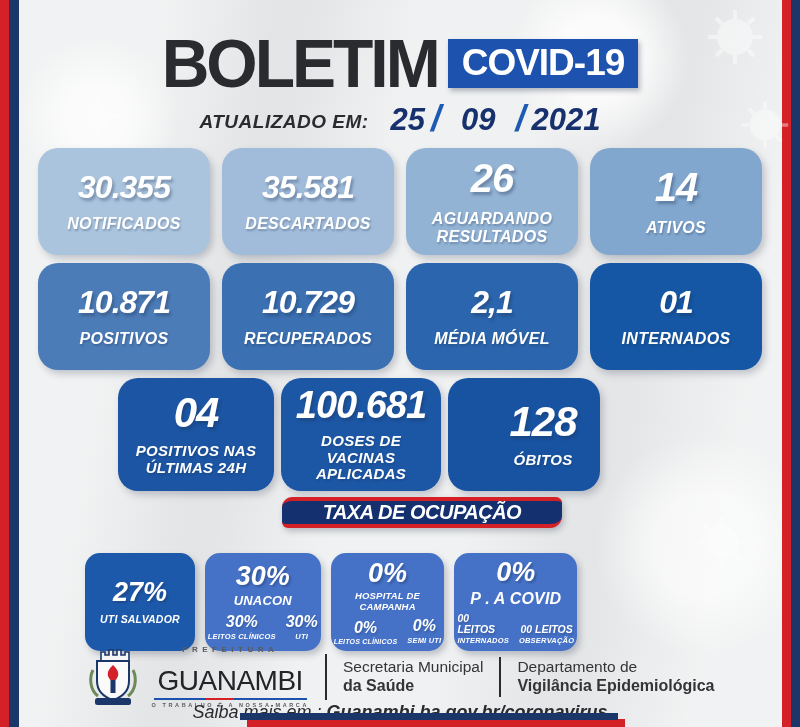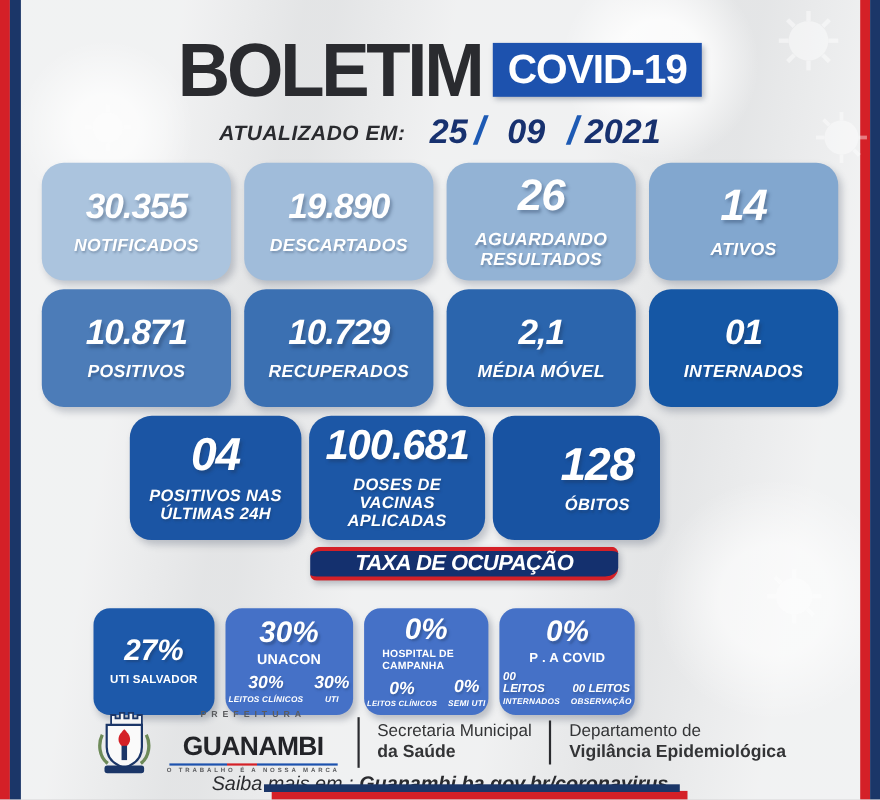--- a/index.html
+++ b/index.html
@@ -48,33 +48,33 @@
   
   .banner { position:absolute; top:497px; left:50%; margin-left:-118px; width:280px; height:23px;
     border-top:4px solid; border-bottom:4px solid; border-radius:10px 6px 12px 6px;
     display:flex; align-items:center; justify-content:center; box-shadow:2px 3px 6px rgba(50,60,80,.3); }
   .banner span { color:#fff; font-size:20px; font-weight:900; font-style:italic; letter-spacing:-.5px; }
 
   
   .orow { position:absolute; top:553px; left:85px; width:612px; height:88px; display:grid; grid-template-columns:repeat(5,1fr); gap:10px; }
   .ocard { border-radius:15px; display:flex; flex-direction:column; align-items:center; justify-content:center; padding:6px 3px; box-shadow:3px 4px 6px rgba(70,80,100,.3); }
   .ocard .oval { color:#fff; font-size:27px; font-weight:900; font-style:italic; line-height:1; text-shadow:2px 2px 2px rgba(30,50,80,.35); }
-  .ocard .olbl { margin-top:7px; color:#fff; font-size:10.5px; font-weight:900; line-height:1.15; letter-spacing:.2px; }
+  .ocard .olbl { margin-top:7px; color:#fff; font-size:10.5px; font-weight:900; font-style:italic; text-align:center; line-height:1.15; letter-spacing:.2px; }
   .osubs { display:flex; gap:10px; margin-top:5px; align-items:flex-end; }
   .osub { display:flex; flex-direction:column; align-items:center; }
   .osv { color:#fff; font-size:16px; font-weight:900; font-style:italic; line-height:1; text-shadow:1px 2px 2px rgba(30,50,80,.3); }
   .osl { color:#fff; font-size:7.5px; font-weight:900; font-style:italic; margin-top:2px; letter-spacing:.2px; white-space:nowrap; }
   .ocard.tight .olbl { margin-top:4px; }
 
   
   .footer { position:absolute; top:645px; left:0; width:100%; display:flex; justify-content:center; align-items:center; }
   .crest { width:54px; height:58px; margin-right:12px; }
   .logo-block { text-align:center; }
   .pref { font-size:8px; letter-spacing:4.5px; color:#5a5b5e; font-weight:700; }
-  .city { font-size:24px; font-weight:700; color:#232428; letter-spacing:-.5px; line-height:1; margin-top:13px; }
+  .city { font-size:28px; font-weight:400; color:#232428; letter-spacing:-.5px; line-height:1; margin-top:13px; }
   .logo-line { height:2px; margin:3px 2px 2px; background:linear-gradient(to right,#1d52ae 0 34%,#d42027 34% 52%,#1d52ae 52% 100%); }
   .slogan { font-size:5.5px; letter-spacing:2.6px; color:#5a5b5e; font-weight:700; }
   .fdiv { width:2px; height:46px; background:#2a2b2f; margin:0 16px; }
   .fdiv.short { height:40px; }
   .dept { color:#333436; font-size:15.5px; line-height:1.25; }
   .dept b { font-size:16px; }
   .saiba { position:absolute; top:702px; left:0; width:100%; text-align:center; font-style:italic; font-size:18px; color:#2a2b2f; }
   .saiba .url { font-weight:900; margin-left:5px; }
   .bar { position:absolute; }
   .bar.red  { top:719px; left:247px; width:378px; height:8px; }
@@ -147,21 +147,21 @@
     <span class="date-sep sep-b" style="color: rgb(29, 90, 180);">/</span>
     <span class="date-num" style="color: rgb(23, 49, 111);">2021</span>
   </div>
 
   <div class="row4 row-1">
     <div class="card" style="background: rgb(171, 196, 222);">
       <div class="val">30.355</div>
       <div class="lbl">NOTIFICADOS</div>
     </div>
     <div class="card" style="background: rgb(160, 188, 218);">
-      <div class="val">19.890</div>
+      <div class="val">35.581</div>
       <div class="lbl">DESCARTADOS</div>
     </div>
     <div class="card" style="background: rgb(147, 179, 213);">
       <div class="val small">26</div>
       <div class="lbl" style="max-width:135px;">AGUARDANDO RESULTADOS</div>
     </div>
     <div class="card" style="background: rgb(130, 167, 207);">
       <div class="val small">14</div>
       <div class="lbl">ATIVOS</div>
     </div>
@@ -233,21 +233,21 @@
           <div class="osl" style="font-size:7px;">LEITOS CLÍNICOS</div>
         </div>
         <div class="osub">
           <div class="osv">0%</div>
           <div class="osl">SEMI UTI</div>
         </div>
       </div>
     </div>
     <div class="ocard tight" style="background: rgb(69, 113, 199);">
       <div class="oval">0%</div>
-      <div class="olbl" style="font-size:12px;">P . A COVID</div>
+      <div class="olbl" style="font-size:16px;">P . A COVID</div>
       <div class="osubs">
         <div class="osub">
           <div class="osv" style="font-size:10.5px;">00 LEITOS</div>
           <div class="osl">INTERNADOS</div>
         </div>
         <div class="osub">
           <div class="osv" style="font-size:10.5px;">00 LEITOS</div>
           <div class="osl">OBSERVAÇÃO</div>
         </div>
       </div>

